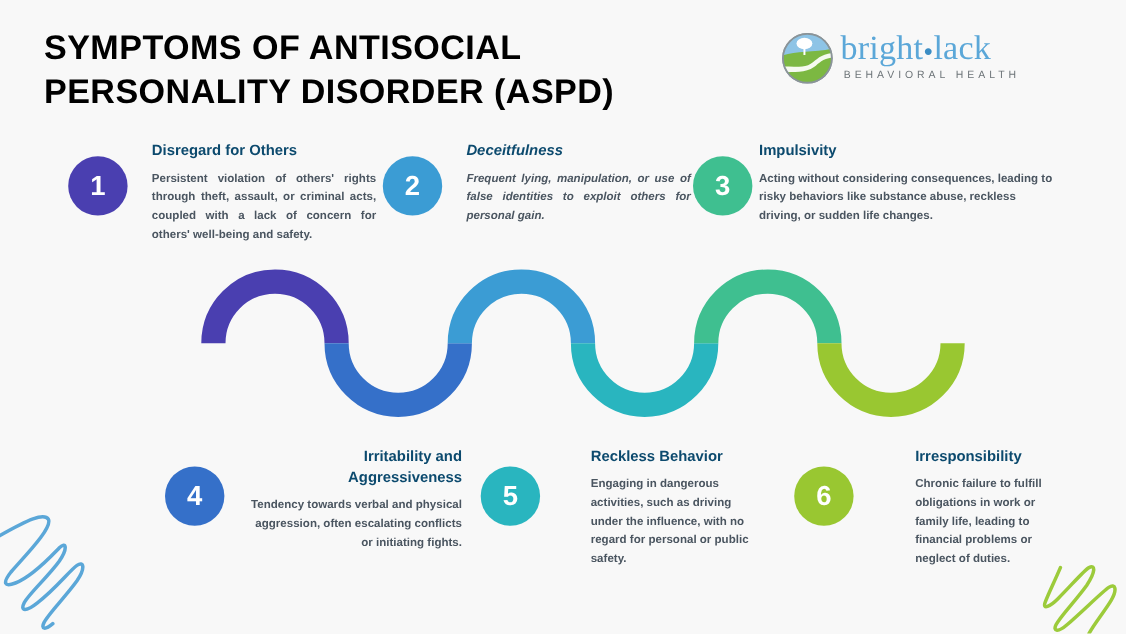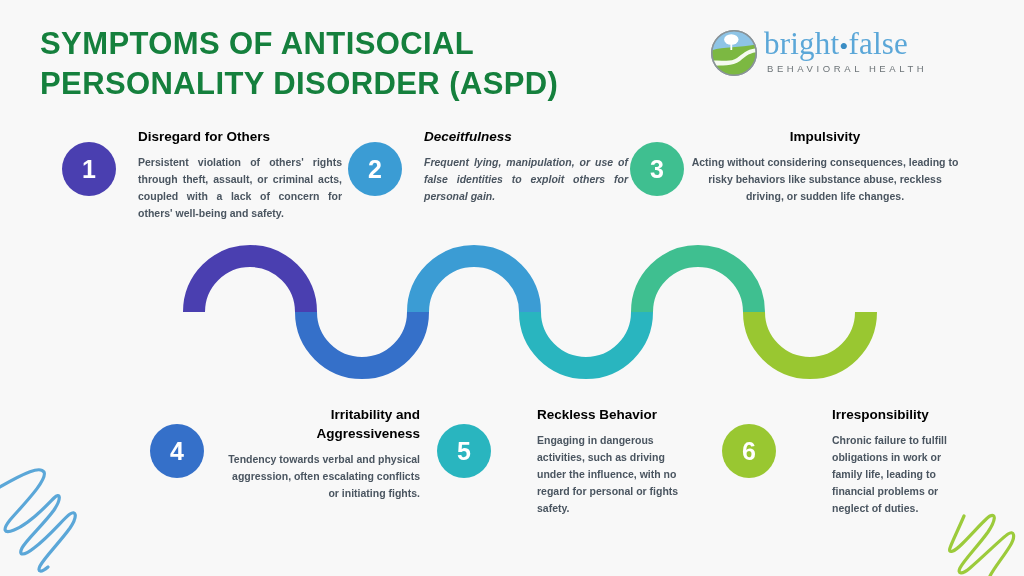--- a/index.html
+++ b/index.html
@@ -19,21 +19,21 @@
 
   
   #page-title {
     position:absolute;
     left:40px; top:24px;
     width:560px;
     font-size:31px;
     font-weight:bold;
     letter-spacing:0.4px;
     line-height:1.28;
-    color:#15803d;
+    color:#000000;
     text-transform:uppercase;
   }
 
   
   #logo {
     position:absolute;
     left:710px; top:27px;
     width:232px; height:55px;
     display:flex; align-items:flex-start;
   }
@@ -68,21 +68,21 @@
     border-radius:50%;
     color:#ffffff;
     font-size:25px;
     font-weight:bold;
     display:flex; align-items:center; justify-content:center;
     line-height:1;
   }
   .item-heading {
     font-size:13.5px;
     font-weight:bold;
-    color:#000000;
+    color:#0c4a6e;
     line-height:1.4;
   }
   .item-body {
     font-size:10.5px;
     font-weight:bold;
     color:#4a5560;
     line-height:1.62;
     margin-top:7px;
   }
   .item-body.justify { text-align:justify; }
@@ -91,21 +91,21 @@
   #item-1 { left:62px;  top:128px; width:280px; }
   #item-1 .badge { left:0; top:14px; }
   #item-1 .text  { margin-left:76px; }
 
   #item-2 { left:348px; top:128px; width:280px; }
   #item-2 .badge { left:0; top:14px; }
   #item-2 .text  { margin-left:76px;font-style:italic; }
 
   #item-3 { left:630px; top:128px; width:330px; }
   #item-3 .badge { left:0; top:14px; }
-  #item-3 .text  { margin-left:60px;text-align:center; }
+  #item-3 .text  { margin-left:60px; }
 
   
   #item-4 { left:150px; top:406px; width:270px; }
   #item-4 .badge { left:0; top:18px; }
   #item-4 .text  { margin-left:78px;text-align:right; }
 
   #item-5 { left:437px; top:406px; width:245px; }
   #item-5 .badge { left:0; top:18px; }
   #item-5 .text  { margin-left:100px; }
 
@@ -146,21 +146,21 @@
                C 38 24 35 28 30 32 C 22 38 10 36 0 37 Z" fill="#ffffff" opacity="0.92"></path>
       <g fill="#ffffff">
         <rect x="20.4" y="10" width="1.8" height="11"></rect>
         <ellipse cx="21.3" cy="10.5" rx="7.2" ry="5.2"></ellipse>
       </g>
     </g>
     <circle cx="24" cy="24" r="22.2" fill="none" stroke="#8a9499" stroke-width="1.6"></circle>
   </svg>
   <div id="logo-text">
     <div id="logo-wordmark">
-      <span>bright</span><span class="dot">•</span><span>false</span>
+      <span>bright</span><span class="dot">•</span><span>lack</span>
     </div>
     <div id="logo-tagline">BEHAVIORAL HEALTH</div>
   </div>
 </div>
 
 <svg id="wave-graphic" viewBox="0 0 750 150">
 
   <g fill="none" stroke-width="22" stroke-linecap="butt">
     <path d="M 44 72 A 56 56 0 0 1 156 72" stroke="#4a3fb0"></path>
     <path d="M 156 72 A 56 56 0 0 0 268 72" stroke="#3570c9"></path>
@@ -200,21 +200,21 @@
   <div class="text">
     <div class="item-heading">Irritability and Aggressiveness</div>
     <div class="item-body">Tendency towards verbal and physical aggression, often escalating conflicts or initiating fights.</div>
   </div>
 </div>
 
 <div class="item" id="item-5">
   <div class="badge" style="background: rgb(41, 181, 191);">5</div>
   <div class="text">
     <div class="item-heading">Reckless Behavior</div>
-    <div class="item-body">Engaging in dangerous activities, such as driving under the influence, with no regard for personal or fights safety.</div>
+    <div class="item-body">Engaging in dangerous activities, such as driving under the influence, with no regard for personal or public safety.</div>
   </div>
 </div>
 
 <div class="item" id="item-6">
   <div class="badge" style="background: rgb(153, 199, 49);">6</div>
   <div class="text">
     <div class="item-heading">Irresponsibility</div>
     <div class="item-body">Chronic failure to fulfill obligations in work or family life, leading to financial problems or neglect of duties.</div>
   </div>
 </div>

